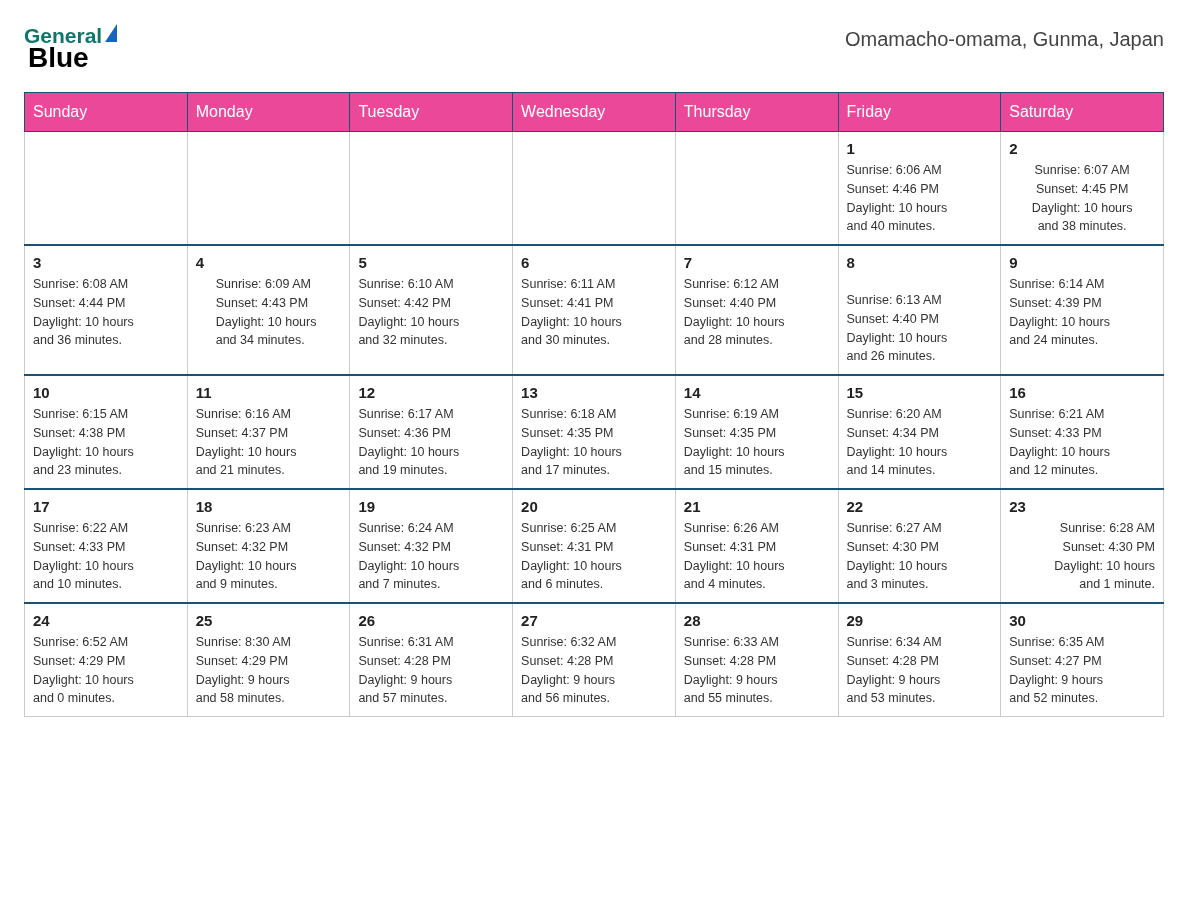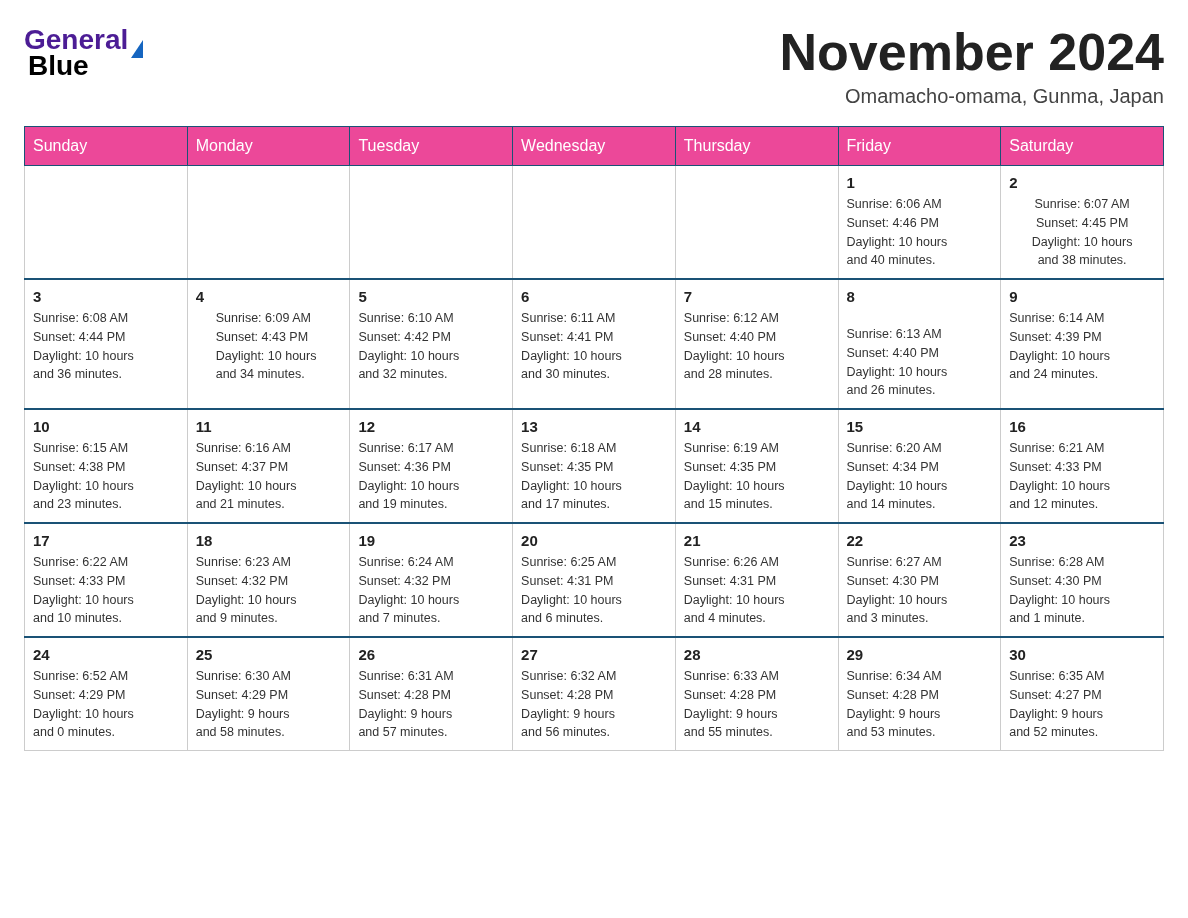--- a/index.html
+++ b/index.html
@@ -71,24 +71,24 @@
       line-height: 1.5;
     }
     .empty-cell {
       background: #fff;
     }
     .row-separator td {
       border-top: 2px solid #1a5276;
     }
     .logo-line1 {
       display: flex;
-      align-items: flex-end;
-      font-size: 28px;
+      align-items: flex-start;
+      font-size: 21px;
       font-weight: bold;
-      color: #4c1d95;
+      color: #0f766e;
     }
     .logo-line2 {
       font-size: 28px;
       font-weight: bold;
       color: #000000;
       margin-top: -6px;
       margin-left: 4px;
     }
     .logo-triangle {
       display: inline-block;
@@ -105,21 +105,20 @@
 
 <div class="header-area">
   <div class="logo-container">
     <div class="logo-line1">
       <span>General</span>
       <span class="logo-triangle"></span>
     </div>
     <div class="logo-line2">Blue</div>
   </div>
   <div class="title-area">
-    <div class="month-title">November 2024</div>
     <div class="location-text">Omamacho-omama, Gunma, Japan</div>
   </div>
 </div>
 
 <table class="calendar-table">
   <thead>
     <tr>
     <th>Sunday</th>
         <th>Monday</th>
         <th>Tuesday</th>
@@ -291,37 +290,37 @@
         </td>
         <td>
           <span class="day-number">22</span>
           <div class="day-info" style="white-space: pre-line;">Sunrise: 6:27 AM
 Sunset: 4:30 PM
 Daylight: 10 hours
 and 3 minutes.</div>
         </td>
         <td>
           <span class="day-number">23</span>
-          <div class="day-info" style="white-space: pre-line;">Sunrise: 6:28 AM
+          <div class="day-info" style="white-space: pre-line; text-align: right;">Sunrise: 6:28 AM
 Sunset: 4:30 PM
 Daylight: 10 hours
 and 1 minute.</div>
         </td>
       </tr>
       <tr class="row-separator">
         <td>
           <span class="day-number">24</span>
           <div class="day-info" style="white-space: pre-line;">Sunrise: 6:52 AM
 Sunset: 4:29 PM
 Daylight: 10 hours
 and 0 minutes.</div>
         </td>
         <td>
           <span class="day-number">25</span>
-          <div class="day-info" style="white-space: pre-line;">Sunrise: 6:30 AM
+          <div class="day-info" style="white-space: pre-line;">Sunrise: 8:30 AM
 Sunset: 4:29 PM
 Daylight: 9 hours
 and 58 minutes.</div>
         </td>
         <td>
           <span class="day-number">26</span>
           <div class="day-info" style="white-space: pre-line;">Sunrise: 6:31 AM
 Sunset: 4:28 PM
 Daylight: 9 hours
 and 57 minutes.</div>

